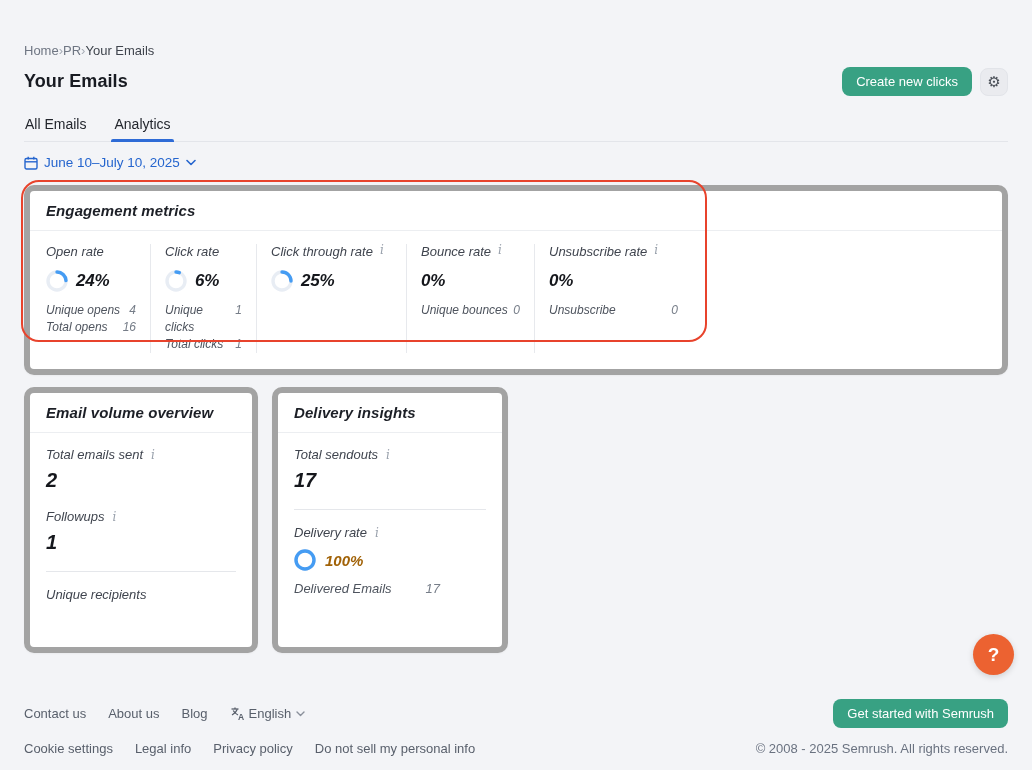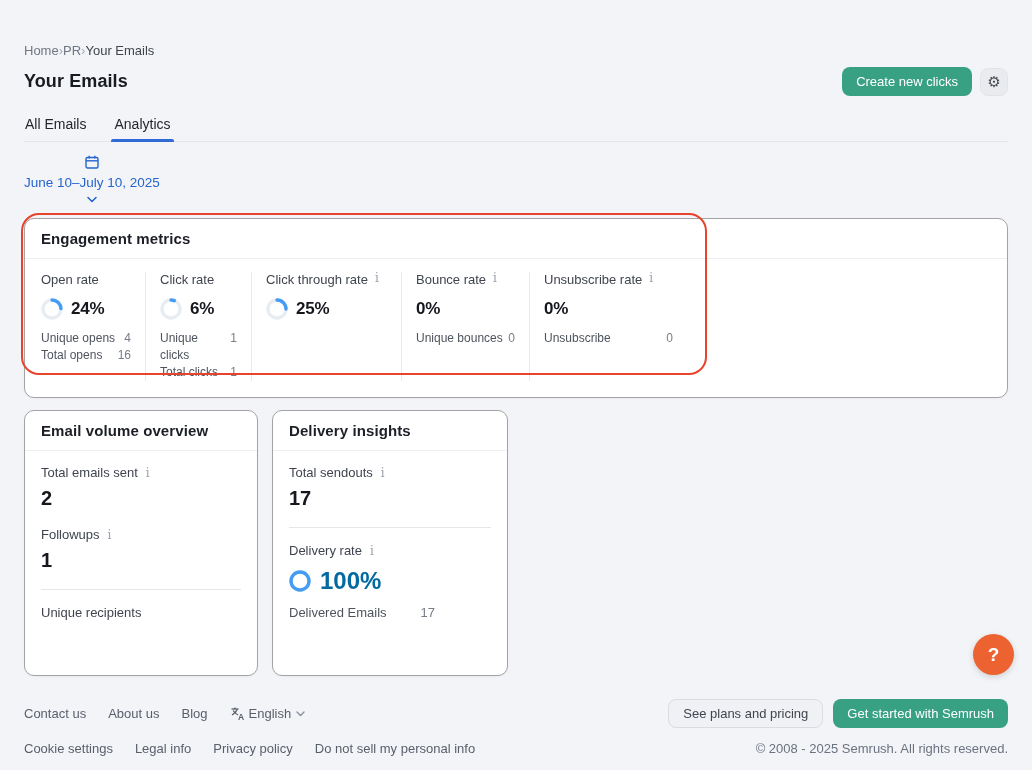--- a/index.html
+++ b/index.html
@@ -37,27 +37,28 @@
 
   
   .tabs { display: flex; gap: 26px; margin-top: 16px; border-bottom: 1px solid #e3e5ea; }
   .tab { font-size: 14px; color: #23262d; padding: 4px 1px 9px; cursor: pointer; position: relative; }
   .tab.active::after {
     content: ""; position: absolute; left: -2px; right: -2px; bottom: -1px;
     height: 3px; background: #2e6bd6; border-radius: 2px 2px 0 0;
   }
 
   
-  .date-row { display: flex; align-items: center; gap: 6px; margin-top: 13px; color: #2565ce; font-size: 13.5px; cursor: pointer; width: fit-content; flex-direction: column; }
+  .date-row { display: flex; align-items: center; gap: 6px; margin-top: 13px; color: #2565ce; font-size: 13.5px; cursor: pointer; width: fit-content; }
   .date-row svg { display: block; }
 
   
   .card {
-    background: #fff; border: 1px solid #a3a3a3; border-radius: 10px;
+    background: #fff; border: 6px solid #a3a3a3; border-radius: 10px;
     box-shadow: 0 1px 2px rgba(24,27,34,.04);
+    font-style: italic;
   }
   .card-header {
     padding: 11px 16px; font-size: 15px; font-weight: 700; color: #1c1f26;
     border-bottom: 1px solid #eceef1; letter-spacing: .1px;
   }
 
   .engagement-wrap { position: relative; margin-top: 15px; }
   .engagement-card { width: 100%; }
   .annotation {
     position: absolute; left: -3px; top: -5px; width: 686px; height: 162px;
@@ -81,21 +82,21 @@
   .cards-row { display: flex; gap: 14px; margin-top: 12px; }
   .small-card { height: 266px; overflow: hidden; }
   .volume-card { width: 234px; }
   .delivery-card { width: 236px; }
   .small-card .card-body { padding: 14px 16px; }
   .kpi-label { font-size: 13px; color: #3f444e; display: flex; align-items: center; gap: 8px; }
   .kpi-value { font-size: 20px; font-weight: 700; color: #15171c; margin: 7px 0 17px; }
   .kpi-value.last { margin-bottom: 0; }
   .card-divider { border: none; border-top: 1px solid #e5e7eb; margin: 2px 0 15px; }
   .rate-row { display: flex; align-items: center; gap: 9px; margin: 9px 0 10px; }
-  .rate-value { font-size: 24px; font-weight: 700; color: #0369a1; }
+  .rate-value { font-size: 15px; font-weight: 700; color: #a16207; }
   .delivered-row { display: flex; justify-content: space-between; width: 146px; font-size: 13px; }
 
   
   .footer { padding: 0 24px 14px; margin-top: auto; }
   .footer-row1 { display: flex; align-items: center; }
   .footer-links { display: flex; align-items: center; gap: 22px; }
   .footer-link { font-size: 13px; color: #585f6b; cursor: pointer; }
   .lang { display: flex; align-items: center; gap: 5px; color: #585f6b; font-size: 13px; cursor: pointer; }
   .footer-buttons { margin-left: auto; display: flex; gap: 10px; }
   .btn-plans {
@@ -314,21 +315,20 @@
           <path d="M3.2 3.5 C4.5 5.8 6 7 8 8" fill="none" stroke="#585f6b" stroke-width="1.3"></path>
           <text x="8" y="12.5" font-size="8.5" font-weight="bold" fill="#585f6b" font-family="Liberation Sans, sans-serif">A</text>
         </svg>
         <span>English</span>
         <svg width="9" height="6" viewBox="0 0 9 6">
           <polyline points="1,1 4.5,4.5 8,1" fill="none" stroke="#8a909b" stroke-width="1.4" stroke-linecap="round" stroke-linejoin="round"></polyline>
         </svg>
       </span>
     </div>
     <div class="footer-buttons">
-      <button class="btn-plans">See plans and pricing</button>
       <button class="btn-green">Get started with Semrush</button>
     </div>
   </div>
   <div class="footer-row2">
     <div class="footer-links">
       <span class="footer-link">Cookie settings</span>
       <span class="footer-link">Legal info</span>
       <span class="footer-link">Privacy policy</span>
       <span class="footer-link">Do not sell my personal info</span>
     </div>

